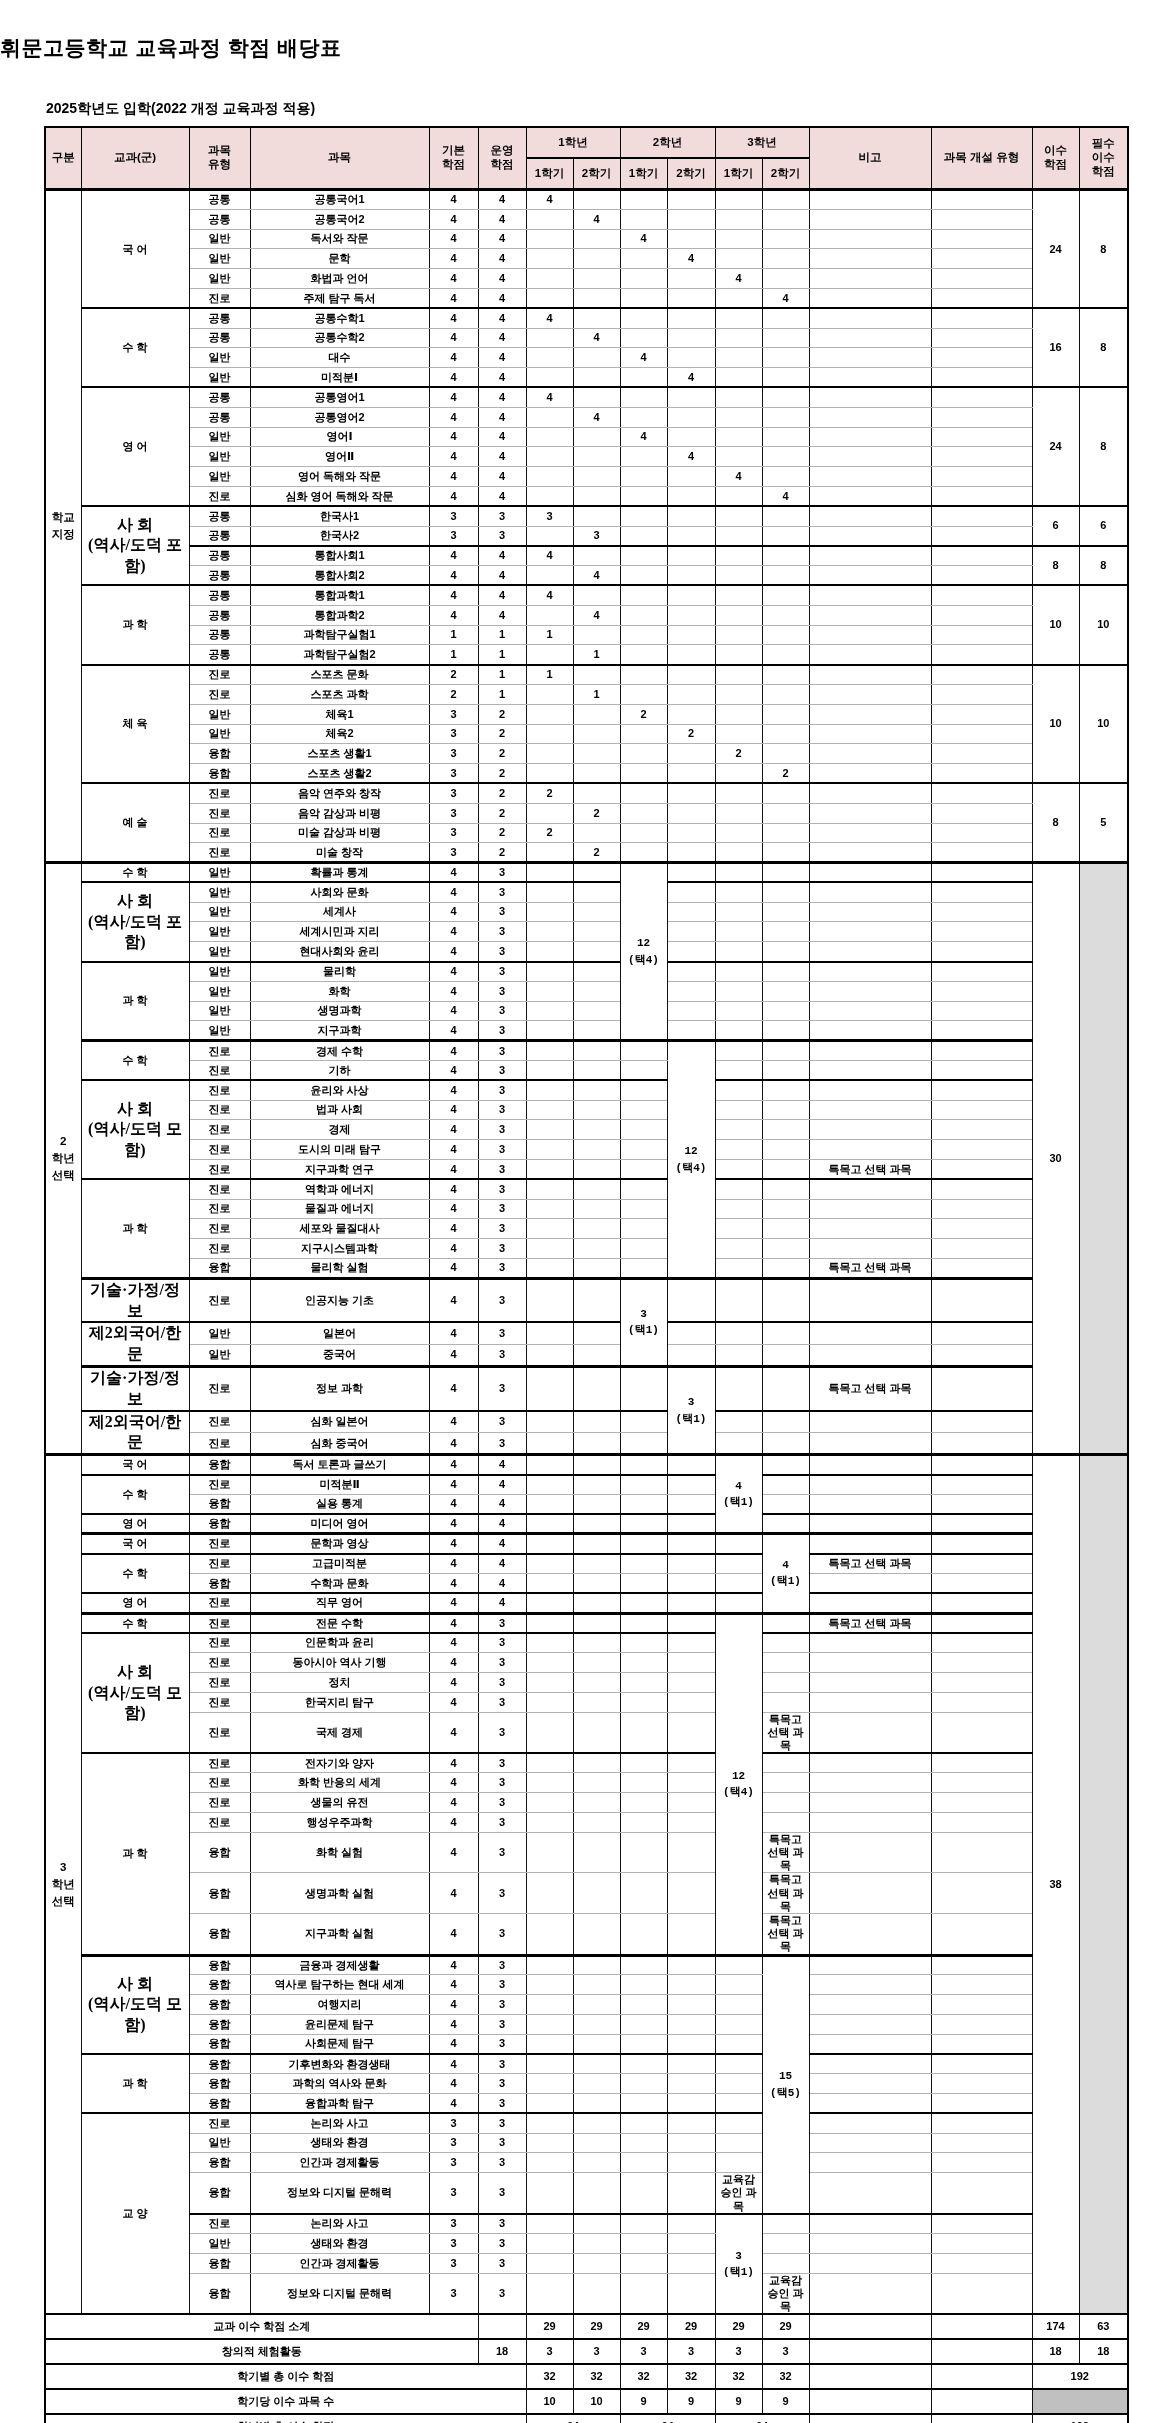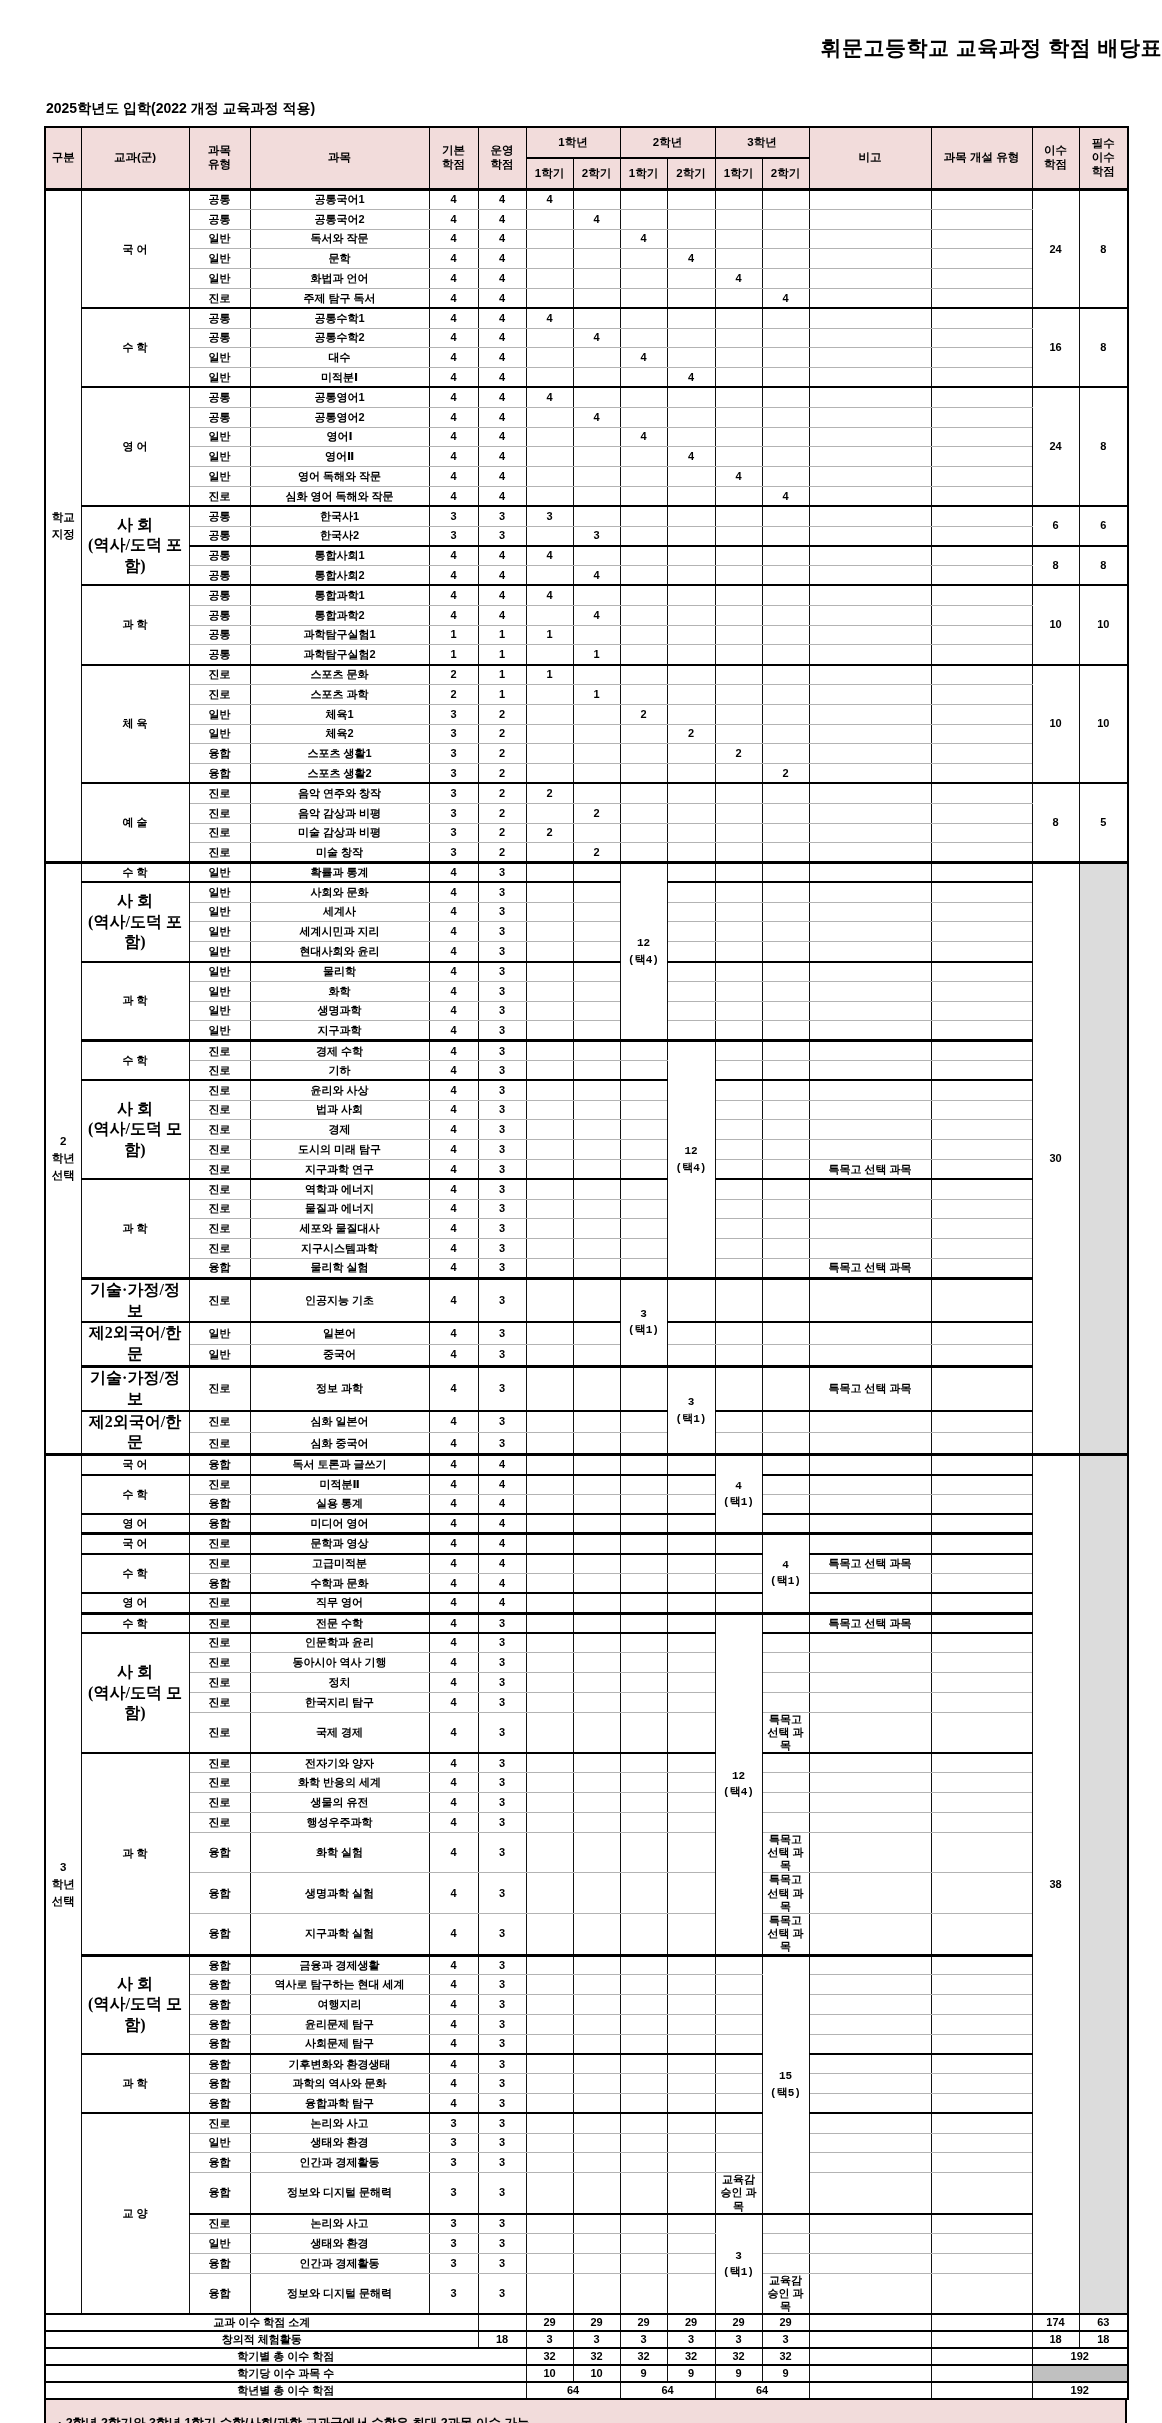--- a/index.html
+++ b/index.html
@@ -1,31 +1,31 @@
 <!DOCTYPE html>
 <html><head>
 <meta charset="utf-8">
 <style>
   html,body{margin:0;padding:0;background:#fff;}
   body{
     width:1162px;height:2423px;
     font-family:"Liberation Sans","DejaVu Sans",sans-serif;
     font-weight:bold;color:#000;
   }
-  .page-title{padding-top:34px;font-size:21px;text-align:right;letter-spacing:.5px;}
+  .page-title{padding-top:34px;font-size:21px;text-align:left;letter-spacing:.5px;}
   .page-subtitle{margin:38px 0 8px 46px;font-size:14px;}
   table{border-collapse:collapse;table-layout:fixed;margin-left:44px;width:1083px;border:2.5px solid #000;}
   td{padding:0 1px;text-align:center;vertical-align:middle;overflow:hidden;
      border-left:1px solid #111;border-right:1px solid #111;
      border-top:1px solid #b3b3b3;border-bottom:1px solid #b3b3b3;
      font-size:11px;line-height:1.2;}
   thead td{background:#f2dcdb;border:1px solid #000;font-size:11.5px;height:29px;}
   thead td.yb{border-bottom:2.5px solid #000;}
   tbody tr{height:19.8px;}
-  tfoot tr{height:17px;}
+  tfoot tr{height:25px;}
   tfoot td{border-top:2.5px solid #000;font-size:11px;}
   .tb{border-top:3px solid #000 !important;}
   .mb{border-top:2px solid #000 !important;}
   .gb{font-size:11.5px;line-height:1.5;}
   .grp2{font-size:16px;line-height:1.3;font-family:Liberation Serif, serif;}
   .ch{line-height:1.5;font-family:Liberation Mono, monospace;}
   .g{background:#dcdcdc;}
   .g2{background:#c0c0c0;}
   .notes{
     box-sizing:border-box;margin-left:44px;width:1083px;

